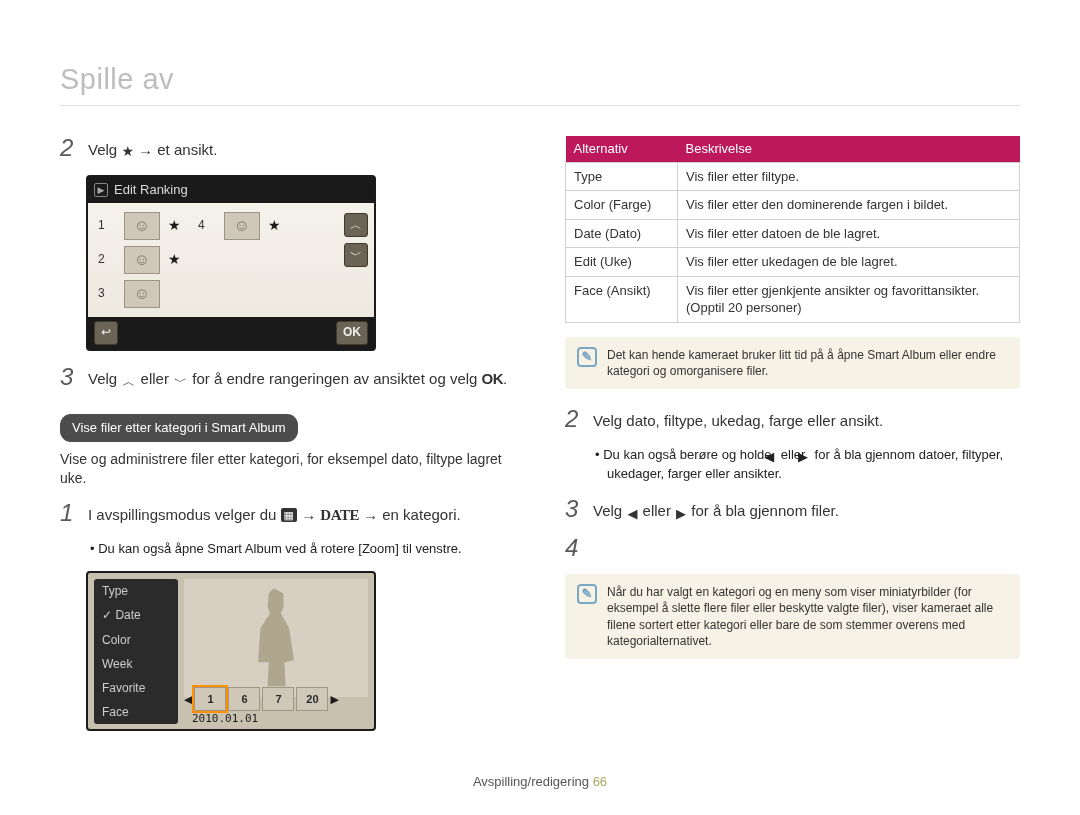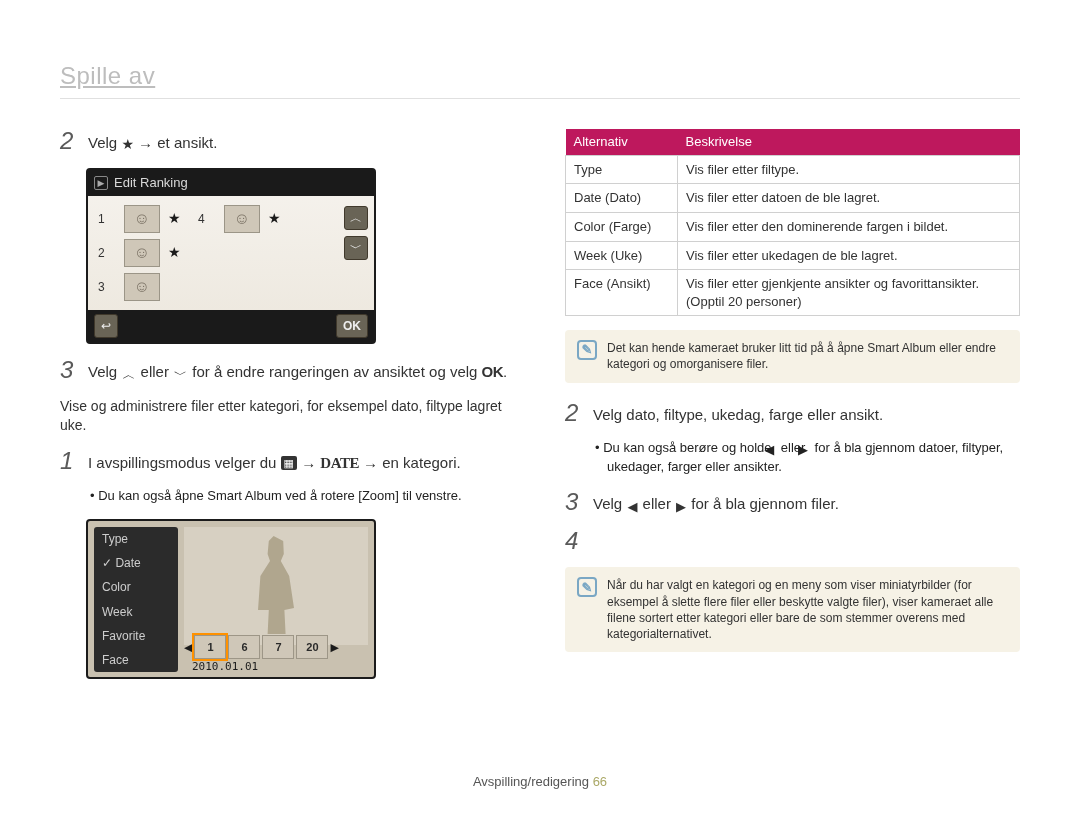--- a/index.html
+++ b/index.html
@@ -11,27 +11,26 @@
     height: 815px;
     position: relative;
     font-size: 14px;
     line-height: 1.35;
   }
   .page {
     padding: 60px 60px 30px 60px;
   }
   .breadcrumb {
     color: #bdbdbd;
-    font-size: 24px;
+    font-size: 29px;
     font-weight: 300;
     letter-spacing: 0.5px;
     margin-bottom: 30px;
     border-bottom: 1px solid #e0e0e0;
     padding-bottom: 6px;
-    text-decoration: underline;
   }
   .columns {
     display: flex;
     gap: 50px;
   }
   .col { flex: 1; min-width: 0;}
   .step {
     display: flex;
     gap: 10px;
     margin-bottom: 14px;
@@ -284,20 +283,21 @@
         <div class="stepBody">
           <span>Velg </span>
           <span class="inline-icon">︿</span>
           <span> eller </span>
           <span class="inline-icon">﹀</span>
           <span> for å endre rangeringen av ansiktet og velg </span>
           <span class="glyph-ok">OK</span><span>.</span>
         </div>
       </div>
 
+      <div class="pill-heading">Vise filer etter kategori i Smart Album</div>
       <p class="caption">Vise og administrere filer etter kategori, for eksempel dato, filtype lagret uke.</p>
 
       <div class="step">
         <div class="stepNum">1</div>
         <div class="stepBody">
           <span>I avspillingsmodus velger du </span>
           <span class="glyph-btn">▦</span>
           <span> → </span>
           <strong class="serif">DATE</strong>
           <span> → </span>
@@ -344,29 +344,29 @@
         <tbody>
             <tr>
           <th>Alternativ</th>
           <th>Beskrivelse</th>
         </tr>
         <tr>
               <td>Type</td>
               <td>Vis filer etter filtype.</td>
             </tr>
         <tr>
+              <td>Color (Farge)</td>
+              <td>Vis filer etter den dominerende fargen i bildet.</td>
+            </tr>
+        <tr>
               <td>Date (Dato)</td>
               <td>Vis filer etter datoen de ble lagret.</td>
             </tr>
         <tr>
-              <td>Color (Farge)</td>
-              <td>Vis filer etter den dominerende fargen i bildet.</td>
-            </tr>
-        <tr>
-              <td>Week (Uke)</td>
+              <td>Edit (Uke)</td>
               <td>Vis filer etter ukedagen de ble lagret.</td>
             </tr>
         <tr>
               <td>Face (Ansikt)</td>
               <td>Vis filer etter gjenkjente ansikter og favorittansikter. (Opptil 20 personer)</td>
             </tr>
       </tbody>
         </table>
 
       <div class="noteBox">

